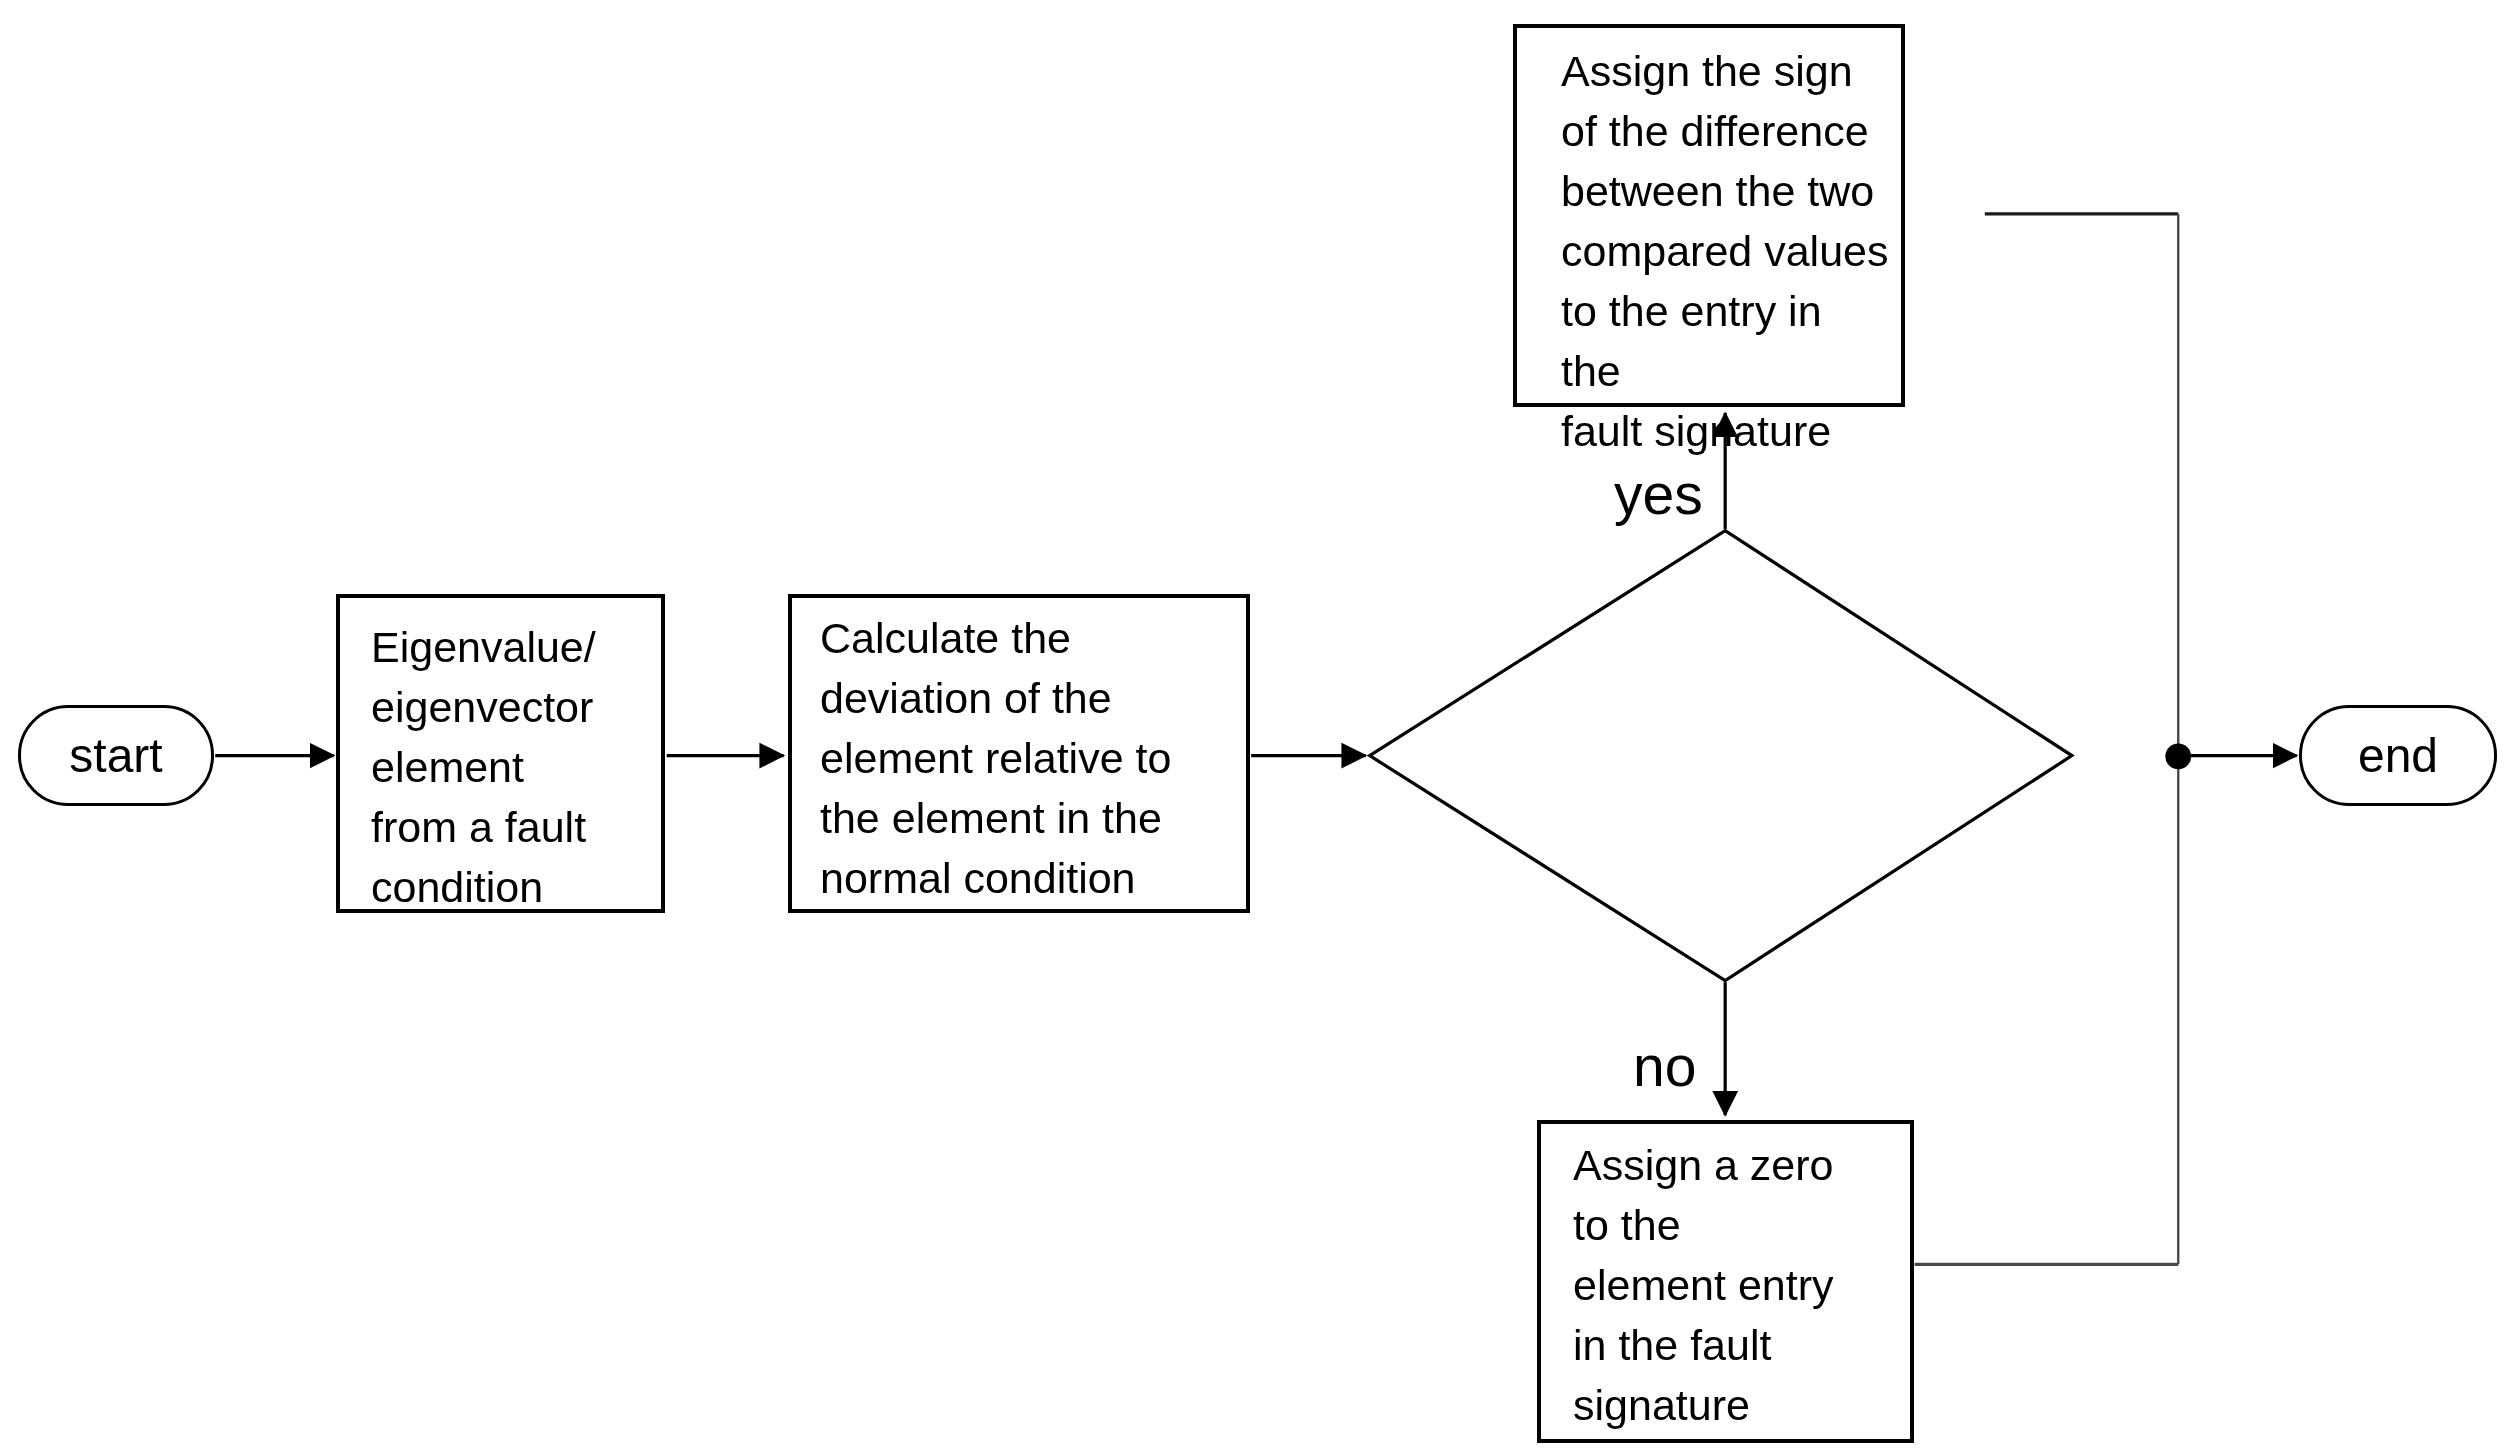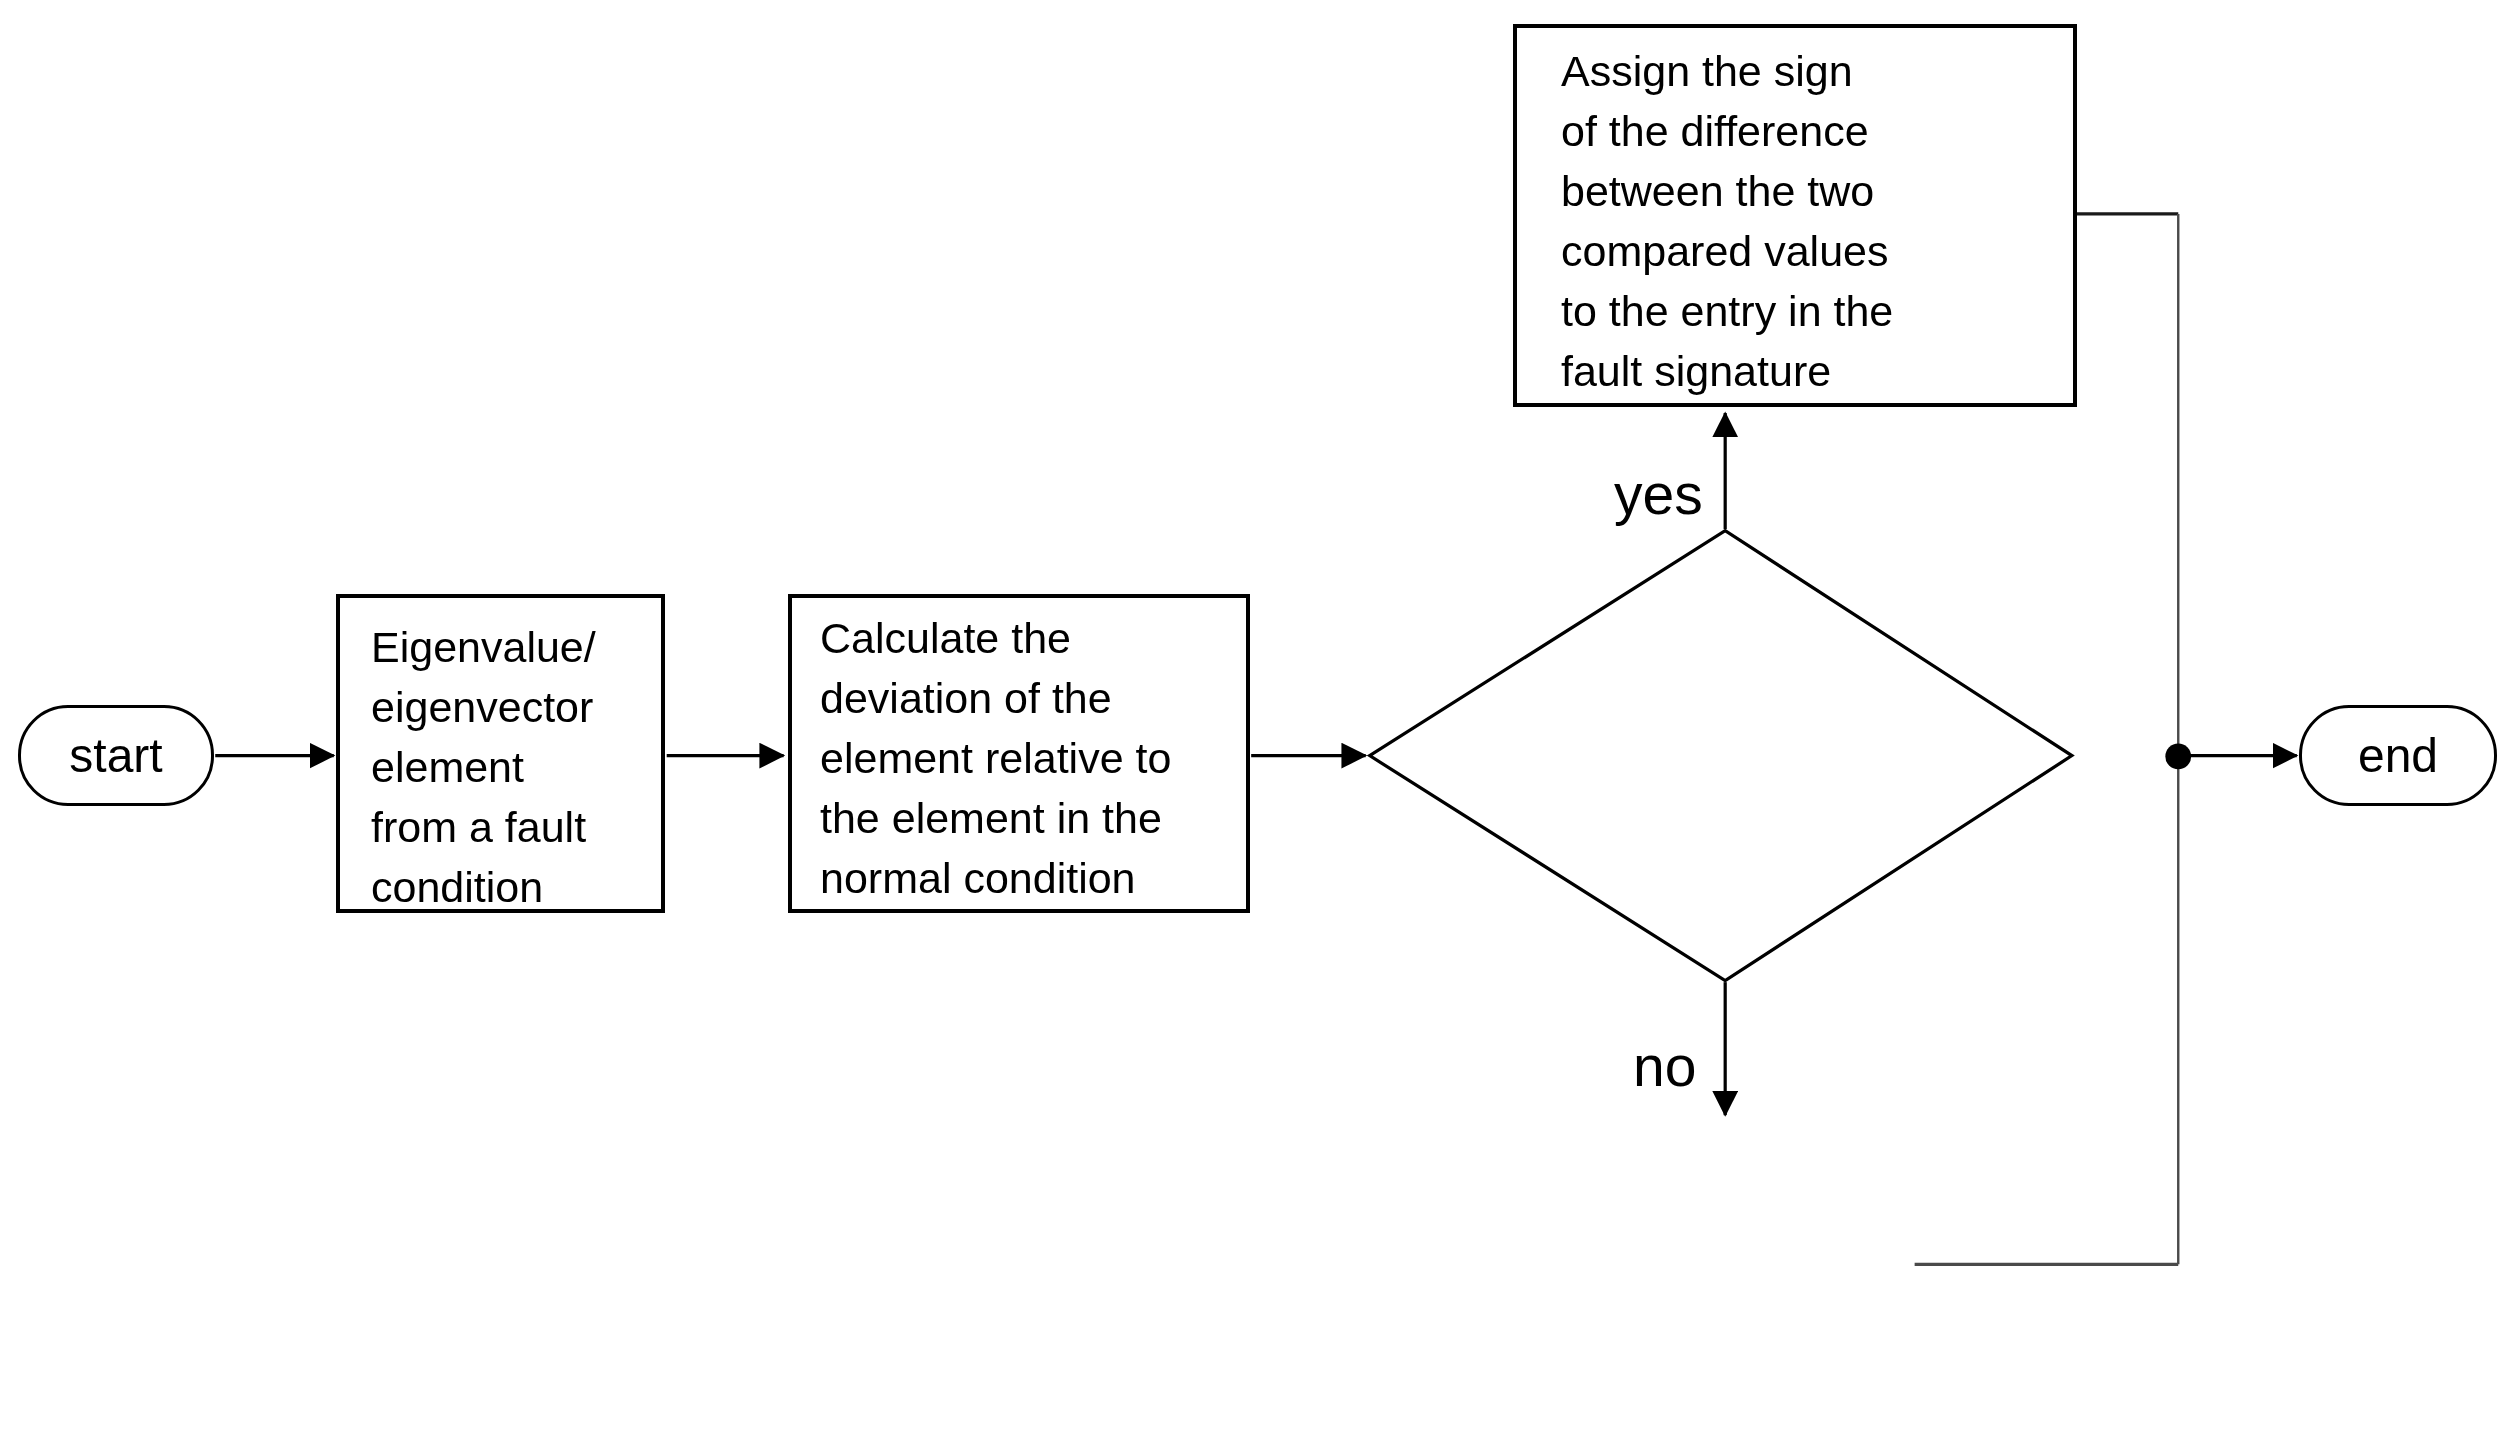--- a/index.html
+++ b/index.html
@@ -40,21 +40,21 @@
     position: absolute;
     font-size: 57px;
     line-height: 60px;
     white-space: pre-line;
     text-align: left;
   }
   #node-start { left: 18px;   top: 705px;  width: 196px; height: 101px; }
   #node-end   { left: 2299px; top: 705px;  width: 198px; height: 101px; align-items: center; }
   #node-fault-element  { left: 336px;  top: 594px;  width: 329px; height: 319px; padding: 19px 8px 0 31px; }
   #node-calc-deviation { left: 788px;  top: 594px;  width: 462px; height: 319px; padding: 9.7px 8px 0 28px; }
-  #node-assign-sign    { left: 1513px; top: 24px;   width: 564px; height: 383px; padding: 13px 8px 0 44px; }
+  #node-assign-sign    { left: 1513px; top: 24px;   width: 392px; height: 383px; padding: 13px 8px 0 44px; }
   #node-assign-zero    { left: 1537px; top: 1120px; width: 377px; height: 323px; padding: 11.3px 8px 0 32px; }
   #diamond-text { left: 1554px; top: 666px; width: 484px; }
   #label-yes { left: 1614px; top: 464px; }
   #label-no  { left: 1633px; top: 1036px; }
 </style>
 </head>
 <body>
 
 <div id="canvas">
 
@@ -107,19 +107,24 @@
 
   <div id="label-no" class="floating-text">no</div>
 
   <div id="node-assign-sign" class="node process">Assign the sign
 of the difference
 between the two
 compared values
 to the entry in the
 fault signature</div>
 
+  <div id="node-assign-zero" class="node process">Assign a zero
+to the
+element entry
+in the fault
+signature</div>
 
   <div id="node-end" class="node terminator">
     <span>end</span>
   </div>
 
 </div>
 
 
 </body></html>

